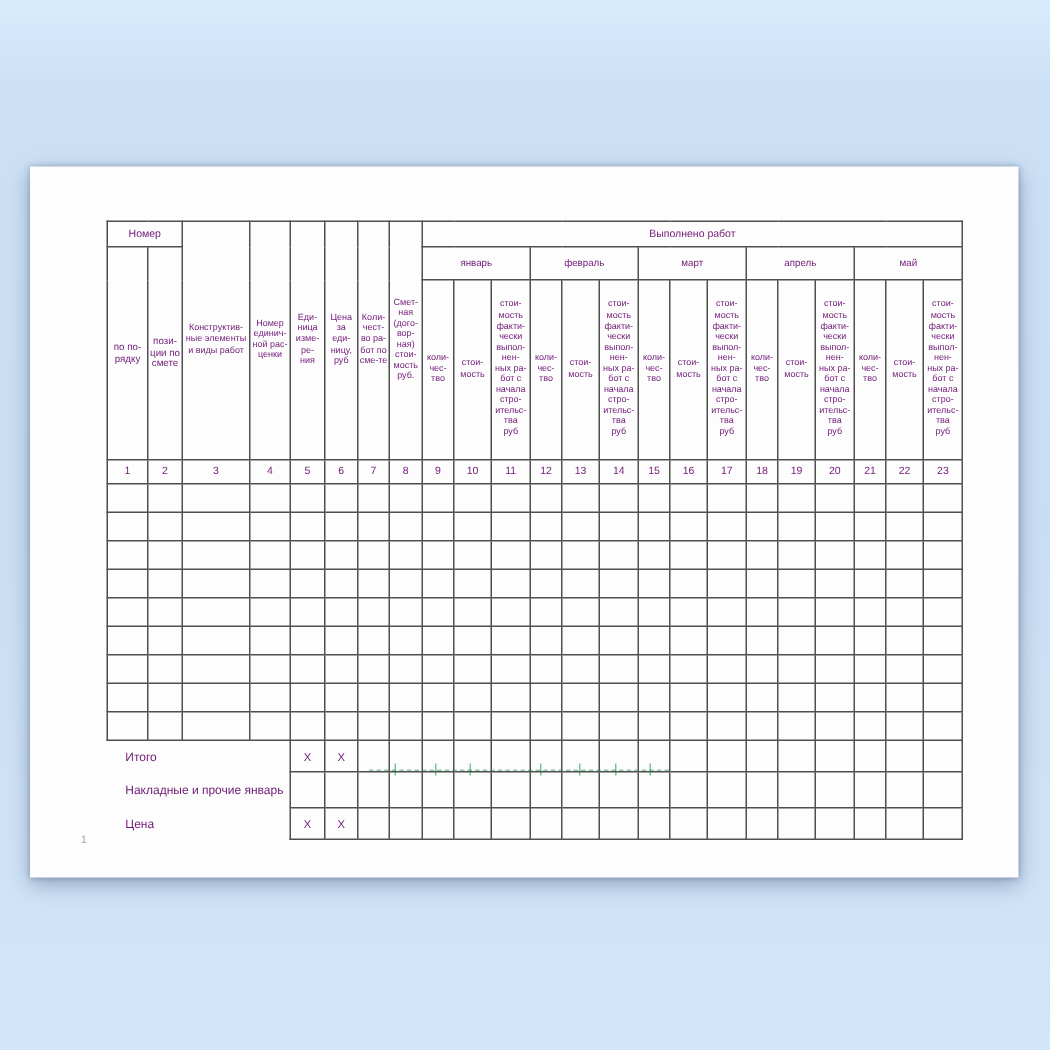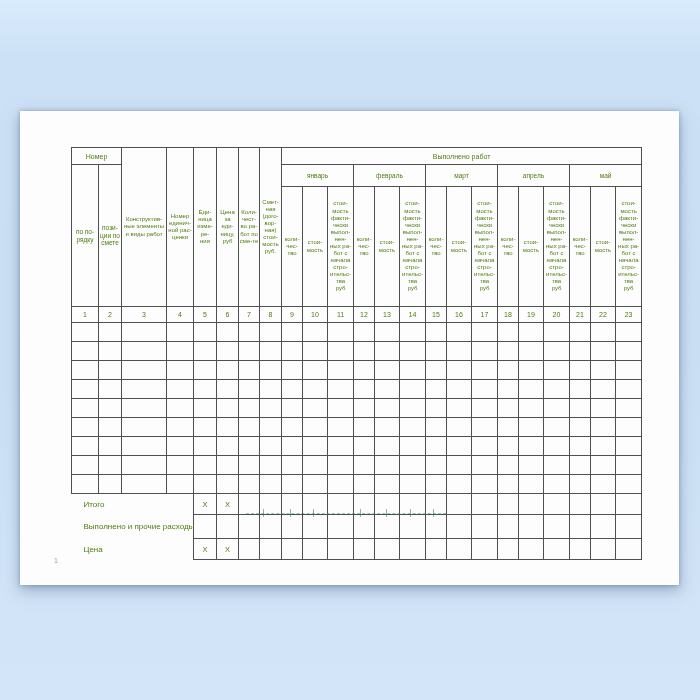--- a/index.html
+++ b/index.html
@@ -10,21 +10,21 @@
       radial-gradient(ellipse 420px 260px at 50% 42%, rgba(255,255,255,0.30), rgba(255,255,255,0) 70%),
       linear-gradient(180deg,#d9ecfd 0%, #cde1f6 8%, #cbdff4 50%, #d3e6f9 100%);
   }
   .page{
     position:absolute;left:20px;top:111px;width:659px;height:474px;
     background:#fdfdfe;
     box-shadow:0 5px 14px rgba(90,110,145,0.50), 0 1px 4px rgba(90,110,145,0.35), 0 -1px 3px rgba(120,135,160,0.25);
   }
   table.sheet{
     position:absolute;left:51px;top:36px;width:570px;
-    border-collapse:collapse;table-layout:fixed;color:#4d7c0f;
+    border-collapse:collapse;table-layout:fixed;color:#701a75;
   }
   table.sheet td{
     border:1px solid #4f4f4f;padding:0;margin:0;
     text-align:center;vertical-align:middle;overflow:hidden;
   }
   tr.h17{height:17px}
   tr.h22{height:22px}
   tr.h120{height:120px}
   tr.h16{height:16px}
   tr.h19{height:19px}
@@ -491,21 +491,21 @@
           <td class="e"></td>
           <td class="e"></td>
           <td class="e"></td>
           <td class="e"></td>
           <td class="e"></td>
           <td class="e"></td>
           <td class="e"></td>
           <td class="e"></td>
     </tr>
     <tr class="h24">
-      <td colspan="4" class="lbl">Выполнено и прочие расходы</td>
+      <td colspan="4" class="lbl">Накладные и прочие январь</td>
       <td class="e"></td>
           <td class="e"></td>
           <td class="e"></td>
           <td class="e"></td>
           <td class="e"></td>
           <td class="e"></td>
           <td class="e"></td>
           <td class="e"></td>
           <td class="e"></td>
           <td class="e"></td>

